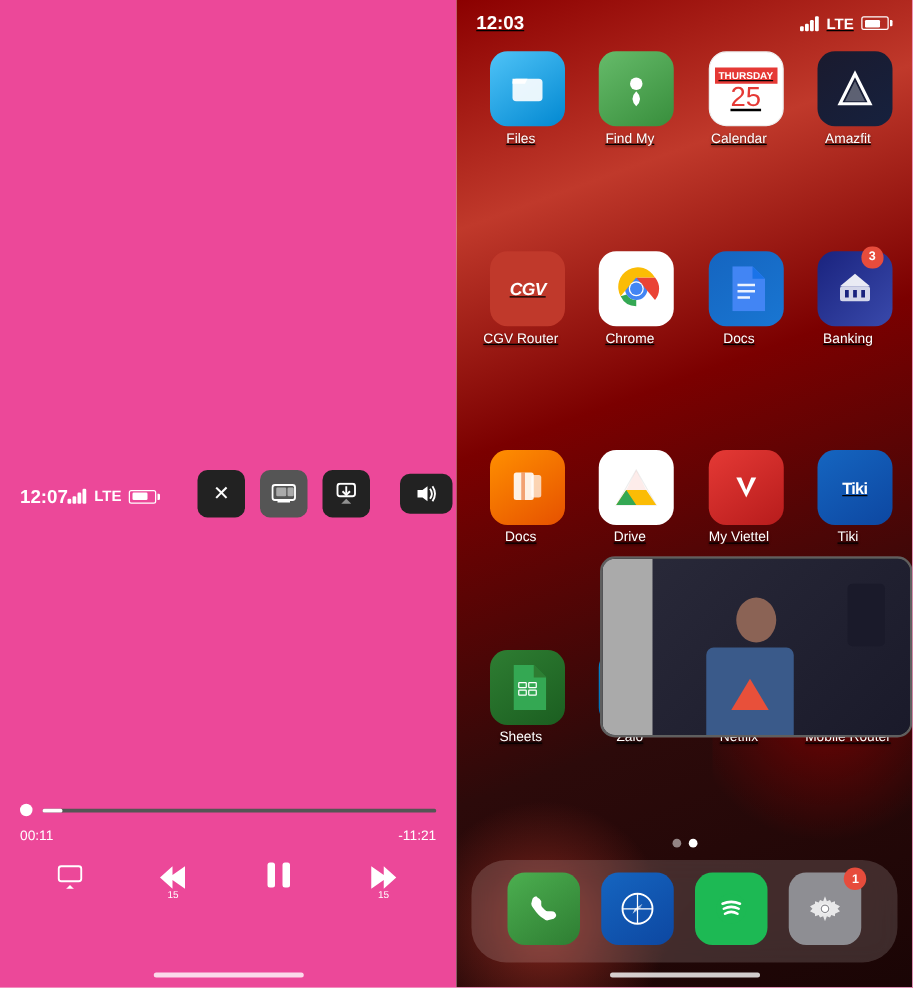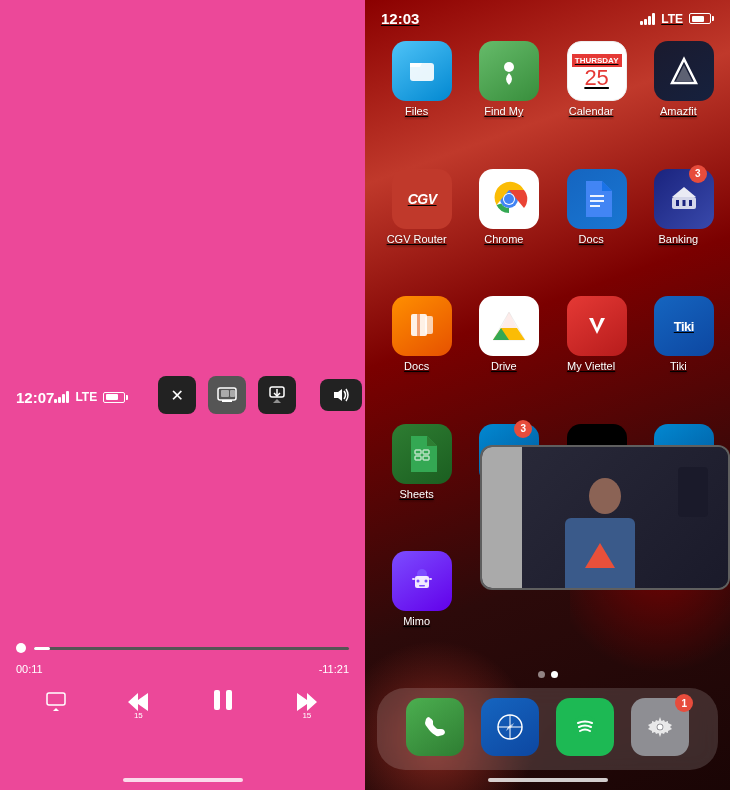--- a/index.html
+++ b/index.html
@@ -885,36 +885,20 @@
               <path d="M16 14 Q22 8 28 10" stroke="white" stroke-width="2" fill="none" stroke-linecap="round"></path>
               <path d="M16 14 Q12 10 8 12" stroke="white" stroke-width="2" fill="none" stroke-linecap="round"></path>
               <path d="M16 14 Q20 10 24 12" stroke="white" stroke-width="2" fill="none" stroke-linecap="round"></path>
               <circle cx="16" cy="16" r="3" fill="white"></circle>
             </svg>
           </div>
         </div>
         <span class="app-label">Mobile Router</span>
       </div>
 
-      <div class="app-item">
-        <div class="app-icon-wrap">
-          <div class="app-icon app-mimo">
-            <svg width="34" height="30" viewBox="0 0 34 30" fill="white">
-              <circle cx="17" cy="8" r="5" fill="#7c4dff"></circle>
-              <rect x="10" y="10" width="14" height="12" rx="2" fill="white" opacity="0.9"></rect>
-              <circle cx="13" cy="15" r="1.5" fill="#7c4dff"></circle>
-              <circle cx="21" cy="15" r="1.5" fill="#7c4dff"></circle>
-              <rect x="14" y="19" width="6" height="1.5" rx="0.75" fill="#7c4dff"></rect>
-              <rect x="7" y="12" width="3" height="2" rx="1" fill="white" opacity="0.8"></rect>
-              <rect x="24" y="12" width="3" height="2" rx="1" fill="white" opacity="0.8"></rect>
-            </svg>
-          </div>
-        </div>
-        <span class="app-label">Mimo</span>
-      </div>
     </div>
 
     <div class="pip-video">
       <div class="pip-person-body">
         <div class="pip-bg-left"></div>
         <div class="pip-person">
           <div class="pip-person-head"></div>
           <div class="pip-person-torso">
             <div class="pip-triangle"></div>
           </div>

